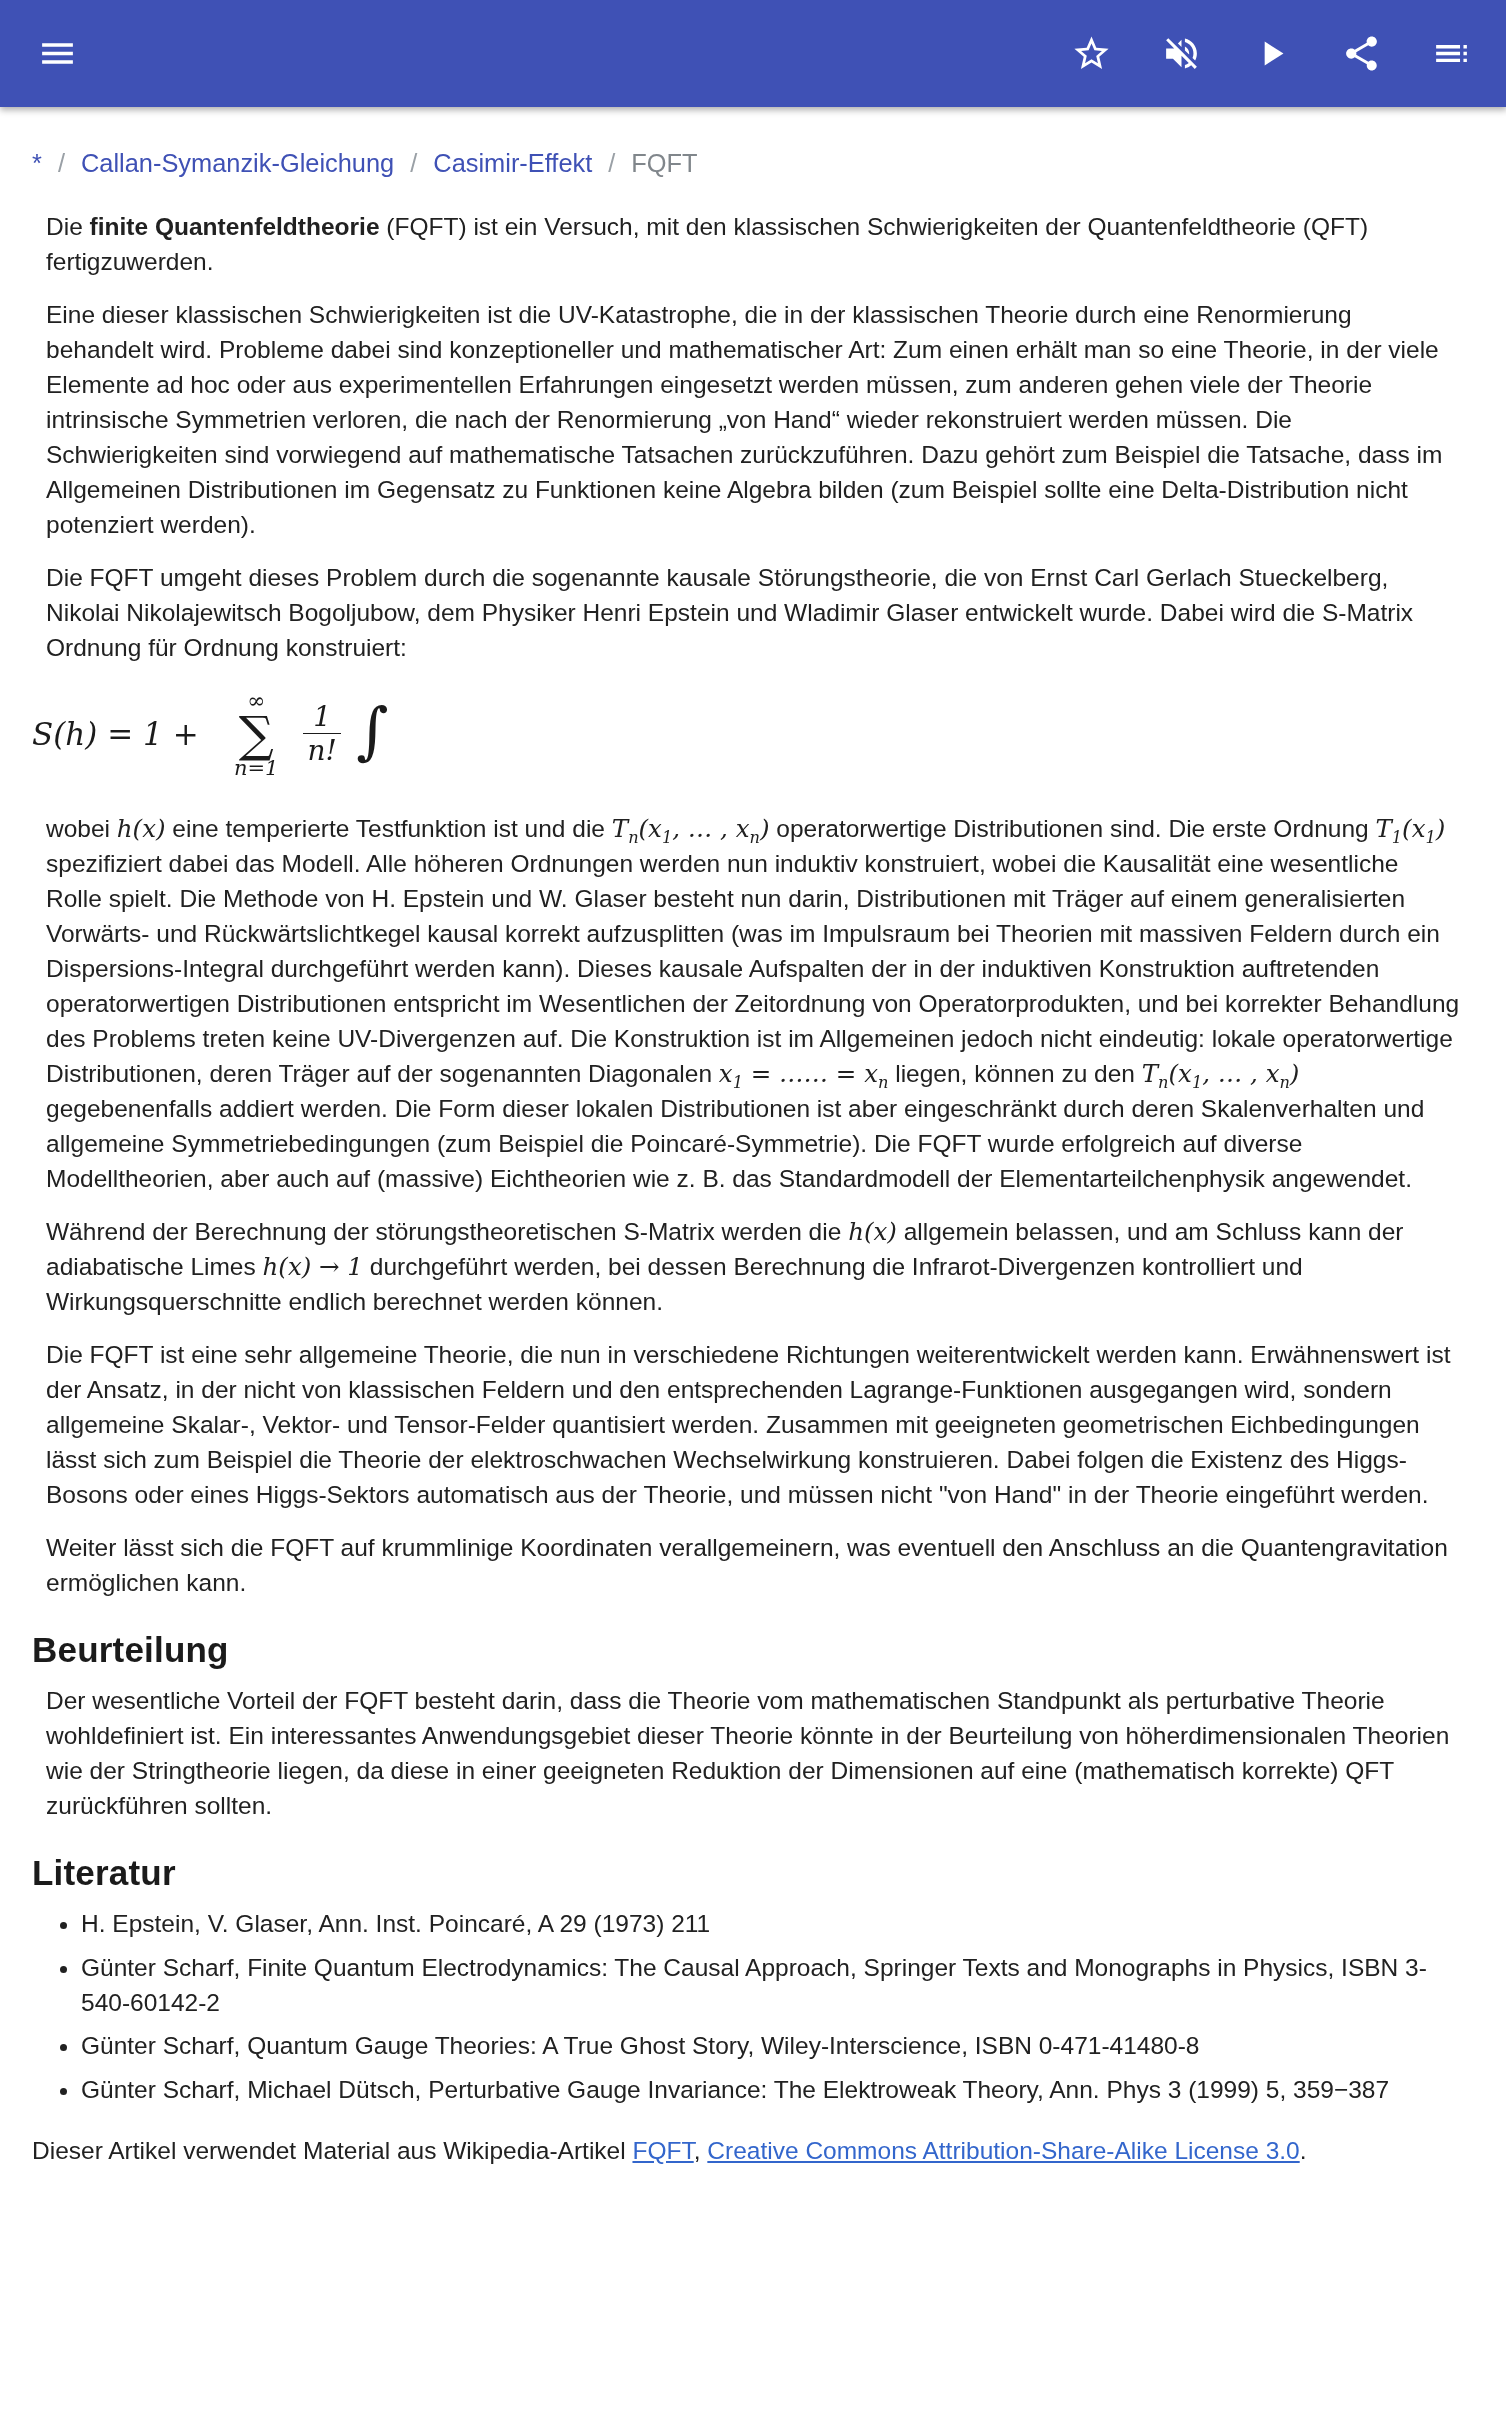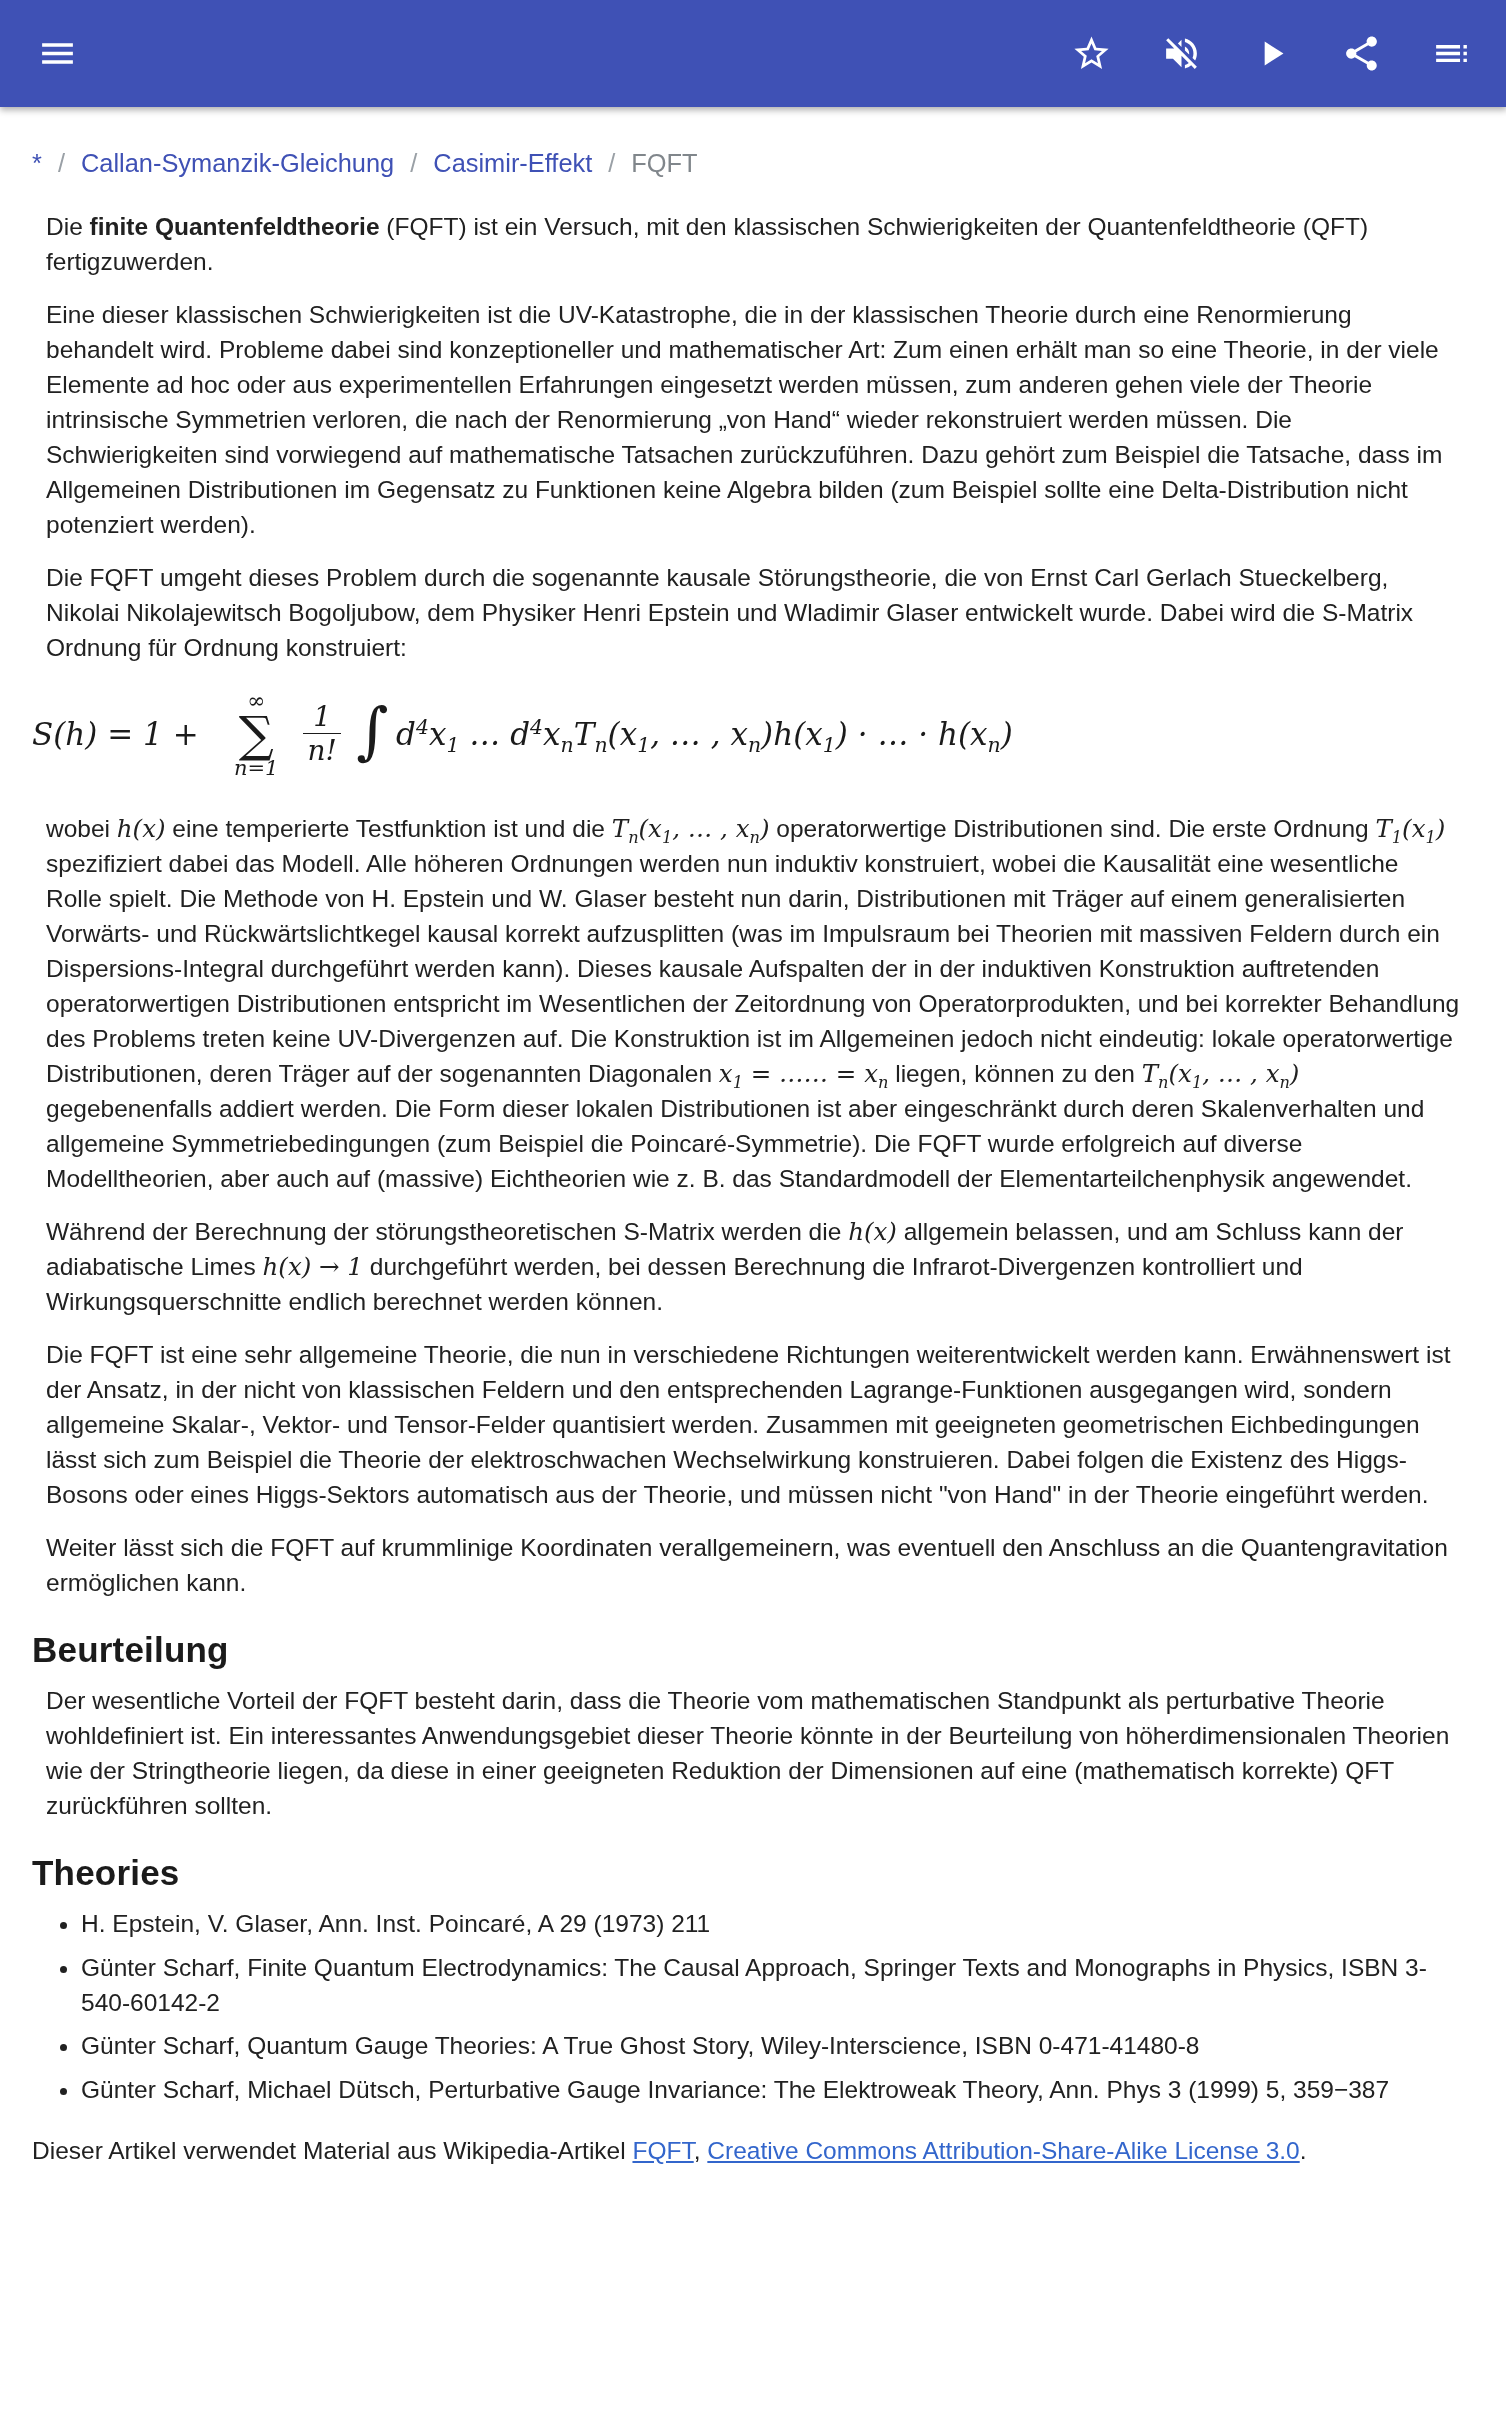--- a/index.html
+++ b/index.html
@@ -126,31 +126,30 @@
     <span class="f-sum">
       <span class="f-sum-top">∞</span>
       <span class="f-sum-sym">∑</span>
       <span class="f-sum-bot">n=1</span>
     </span>
     <span class="f-frac">
       <span class="f-num">1</span>
       <span class="f-den">n!</span>
     </span>
     <span class="f-int">∫</span>
-    <span class="f-rest">d<sup>4</sup>x<sub>1</sub> … d<sup>4</sup>x<sub>n</sub>T<sub>n</sub>(x<sub>1</sub>, … , x<sub>n</sub>)h(x<sub>1</sub>) · … · h(x<sub>n</sub>)</span>
   </div>
 
   <div>
       <p>wobei <span class="m">h(x)</span> eine temperierte Testfunktion ist und die <span class="m">T<sub>n</sub>(x<sub>1</sub>, … , x<sub>n</sub>)</span> operatorwertige Distributionen sind. Die erste Ordnung <span class="m">T<sub>1</sub>(x<sub>1</sub>)</span> spezifiziert dabei das Modell. Alle höheren Ordnungen werden nun induktiv konstruiert, wobei die Kausalität eine wesentliche Rolle spielt. Die Methode von H. Epstein und W. Glaser besteht nun darin, Distributionen mit Träger auf einem generalisierten Vorwärts- und Rückwärtslichtkegel kausal korrekt aufzusplitten (was im Impulsraum bei Theorien mit massiven Feldern durch ein Dispersions-Integral durchgeführt werden kann). Dieses kausale Aufspalten der in der induktiven Konstruktion auftretenden operatorwertigen Distributionen entspricht im Wesentlichen der Zeitordnung von Operatorprodukten, und bei korrekter Behandlung des Problems treten keine UV-Divergenzen auf. Die Konstruktion ist im Allgemeinen jedoch nicht eindeutig: lokale operatorwertige Distributionen, deren Träger auf der sogenannten Diagonalen <span class="m">x<sub>1</sub> = …… = x<sub>n</sub></span> liegen, können zu den <span class="m">T<sub>n</sub>(x<sub>1</sub>, … , x<sub>n</sub>)</span> gegebenenfalls addiert werden. Die Form dieser lokalen Distributionen ist aber eingeschränkt durch deren Skalenverhalten und allgemeine Symmetriebedingungen (zum Beispiel die Poincaré-Symmetrie). Die FQFT wurde erfolgreich auf diverse Modelltheorien, aber auch auf (massive) Eichtheorien wie z. B. das Standardmodell der Elementarteilchenphysik angewendet.</p>
       <p>Während der Berechnung der störungstheoretischen S-Matrix werden die <span class="m">h(x)</span> allgemein belassen, und am Schluss kann der adiabatische Limes <span class="m">h(x) → 1</span> durchgeführt werden, bei dessen Berechnung die Infrarot-Divergenzen kontrolliert und Wirkungsquerschnitte endlich berechnet werden können.</p>
       <p>Die FQFT ist eine sehr allgemeine Theorie, die nun in verschiedene Richtungen weiterentwickelt werden kann. Erwähnenswert ist der Ansatz, in der nicht von klassischen Feldern und den entsprechenden Lagrange-Funktionen ausgegangen wird, sondern allgemeine Skalar-, Vektor- und Tensor-Felder quantisiert werden. Zusammen mit geeigneten geometrischen Eichbedingungen lässt sich zum Beispiel die Theorie der elektroschwachen Wechselwirkung konstruieren. Dabei folgen die Existenz des Higgs-Bosons oder eines Higgs-Sektors automatisch aus der Theorie, und müssen nicht "von Hand" in der Theorie eingeführt werden.</p>
       <p>Weiter lässt sich die FQFT auf krummlinige Koordinaten verallgemeinern, was eventuell den Anschluss an die Quantengravitation ermöglichen kann.</p>
       <h2>Beurteilung</h2>
       <p>Der wesentliche Vorteil der FQFT besteht darin, dass die Theorie vom mathematischen Standpunkt als perturbative Theorie wohldefiniert ist. Ein interessantes Anwendungsgebiet dieser Theorie könnte in der Beurteilung von höherdimensionalen Theorien wie der Stringtheorie liegen, da diese in einer geeigneten Reduktion der Dimensionen auf eine (mathematisch korrekte) QFT zurückführen sollten.</p>
-      <h2>Theories</h2>
+      <h2>Literatur</h2>
       <ul>
         <li>H. Epstein, V. Glaser, Ann. Inst. Poincaré, A 29 (1973) 211</li>
         <li>Günter Scharf, Finite Quantum Electrodynamics: The Causal Approach, Springer Texts and Monographs in Physics, ISBN 3-540-60142-2</li>
         <li>Günter Scharf, Quantum Gauge Theories: A True Ghost Story, Wiley-Interscience, ISBN 0-471-41480-8</li>
         <li>Günter Scharf, Michael Dütsch, Perturbative Gauge Invariance: The Elektroweak Theory, Ann. Phys 3 (1999) 5, 359−387</li>
       </ul>
     </div>
 
   <div class="footer">
     <span>Dieser Artikel verwendet Material aus Wikipedia-Artikel <span class="link">FQFT</span>, <span class="link">Creative Commons Attribution-Share-Alike License 3.0</span>.</span>

